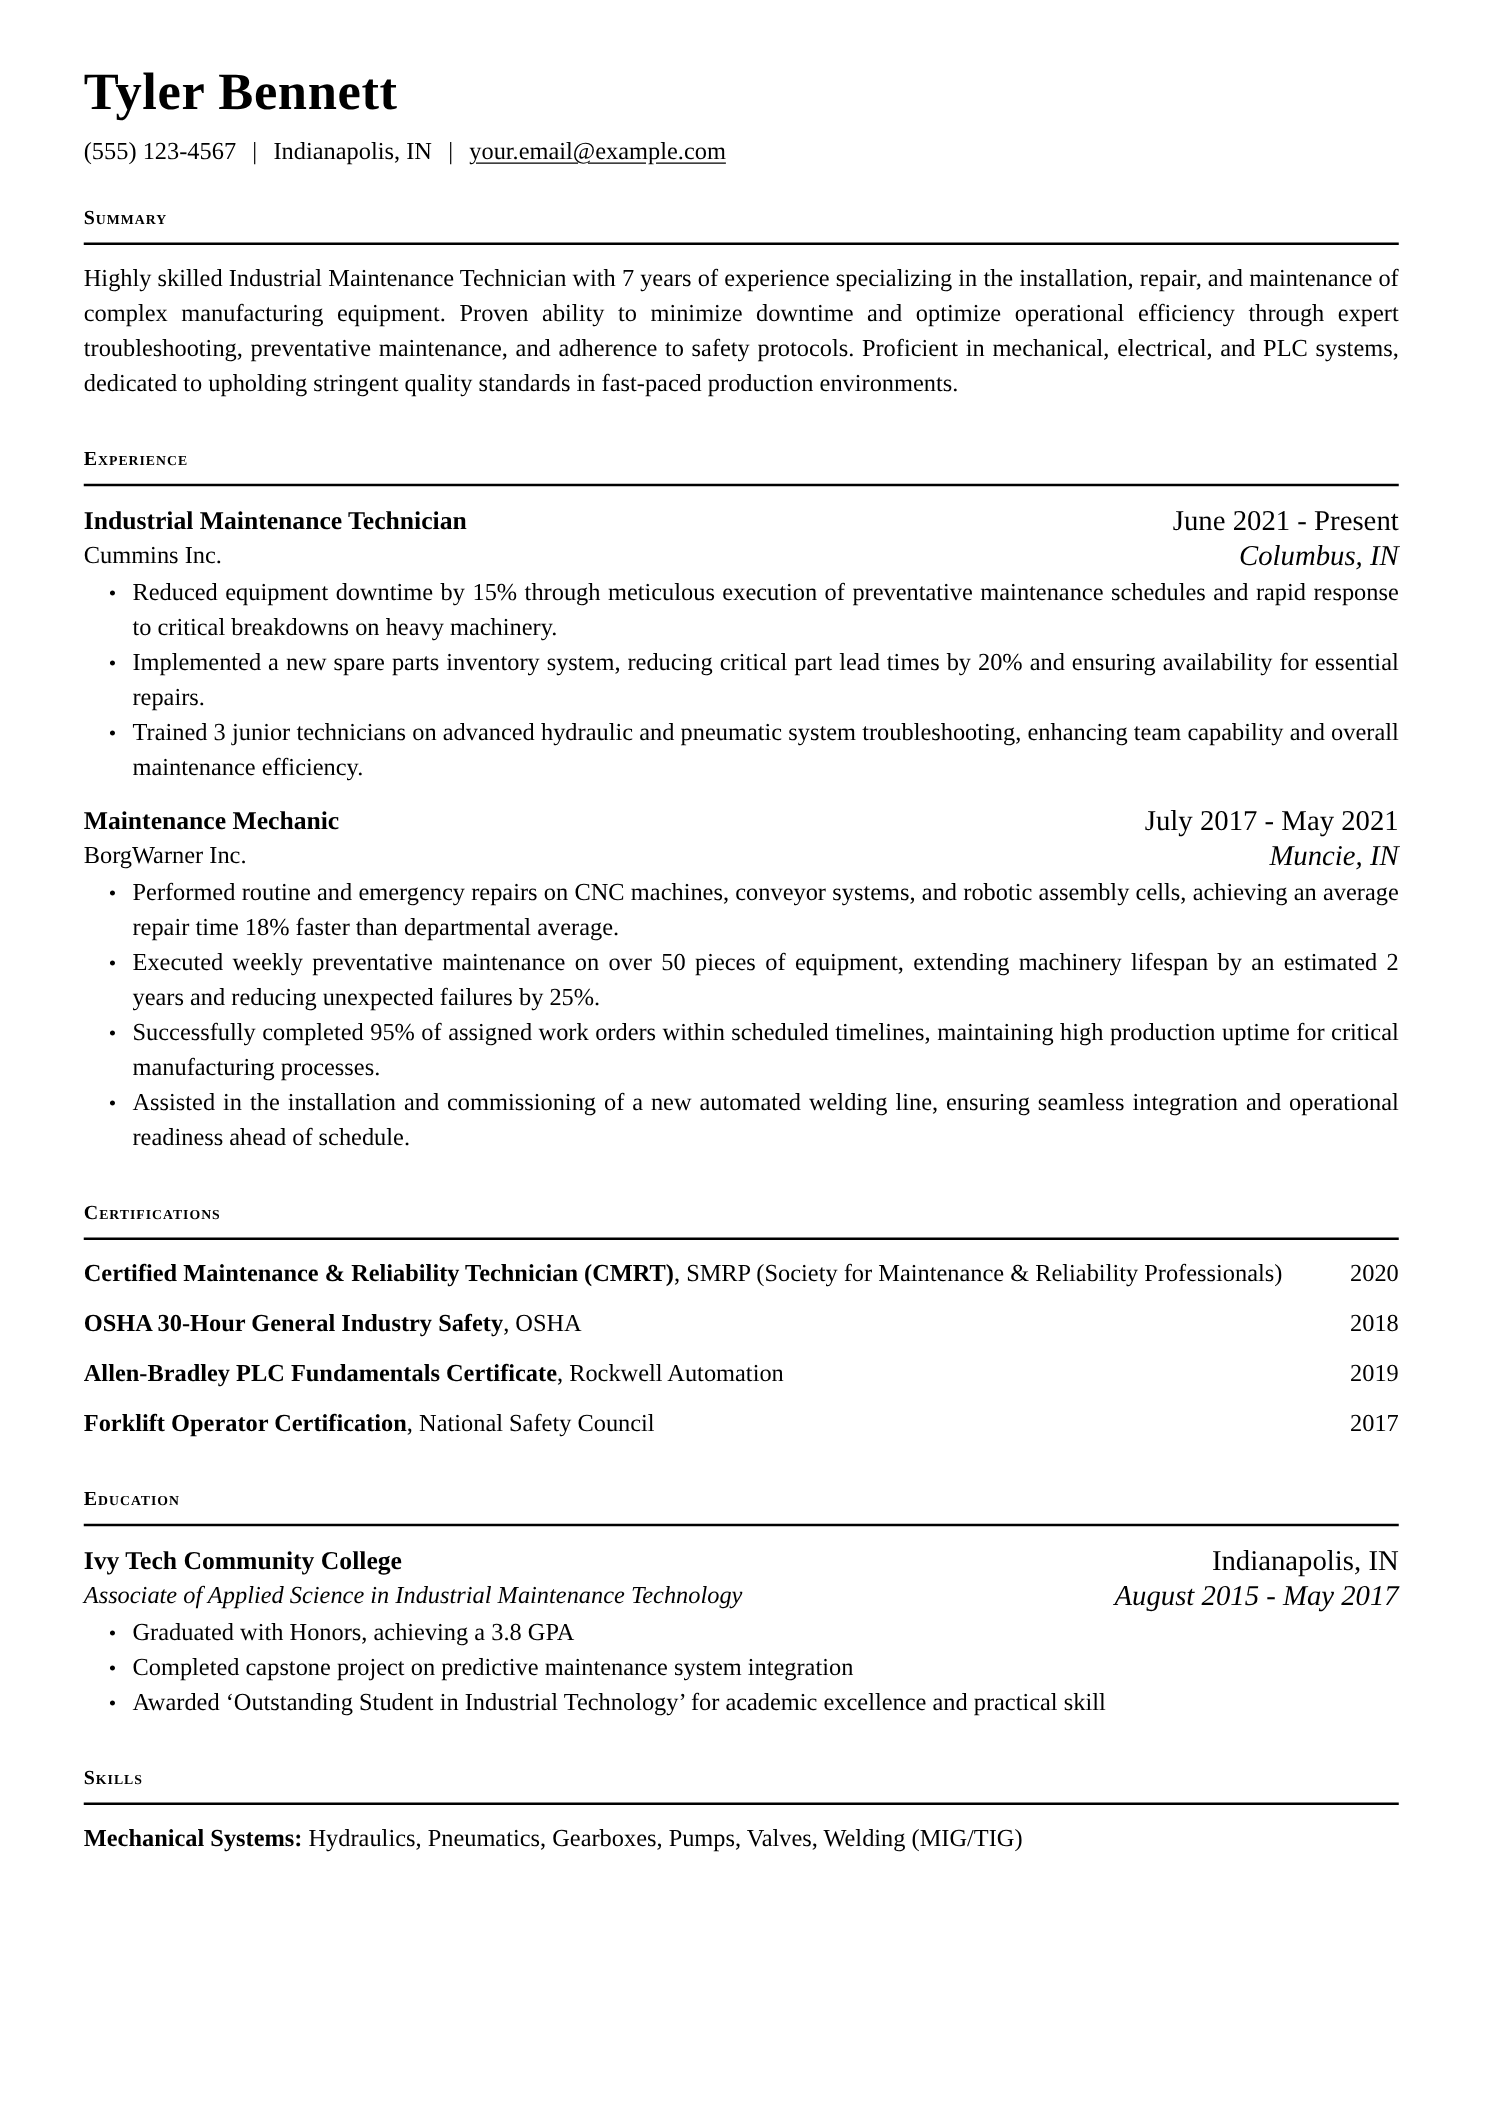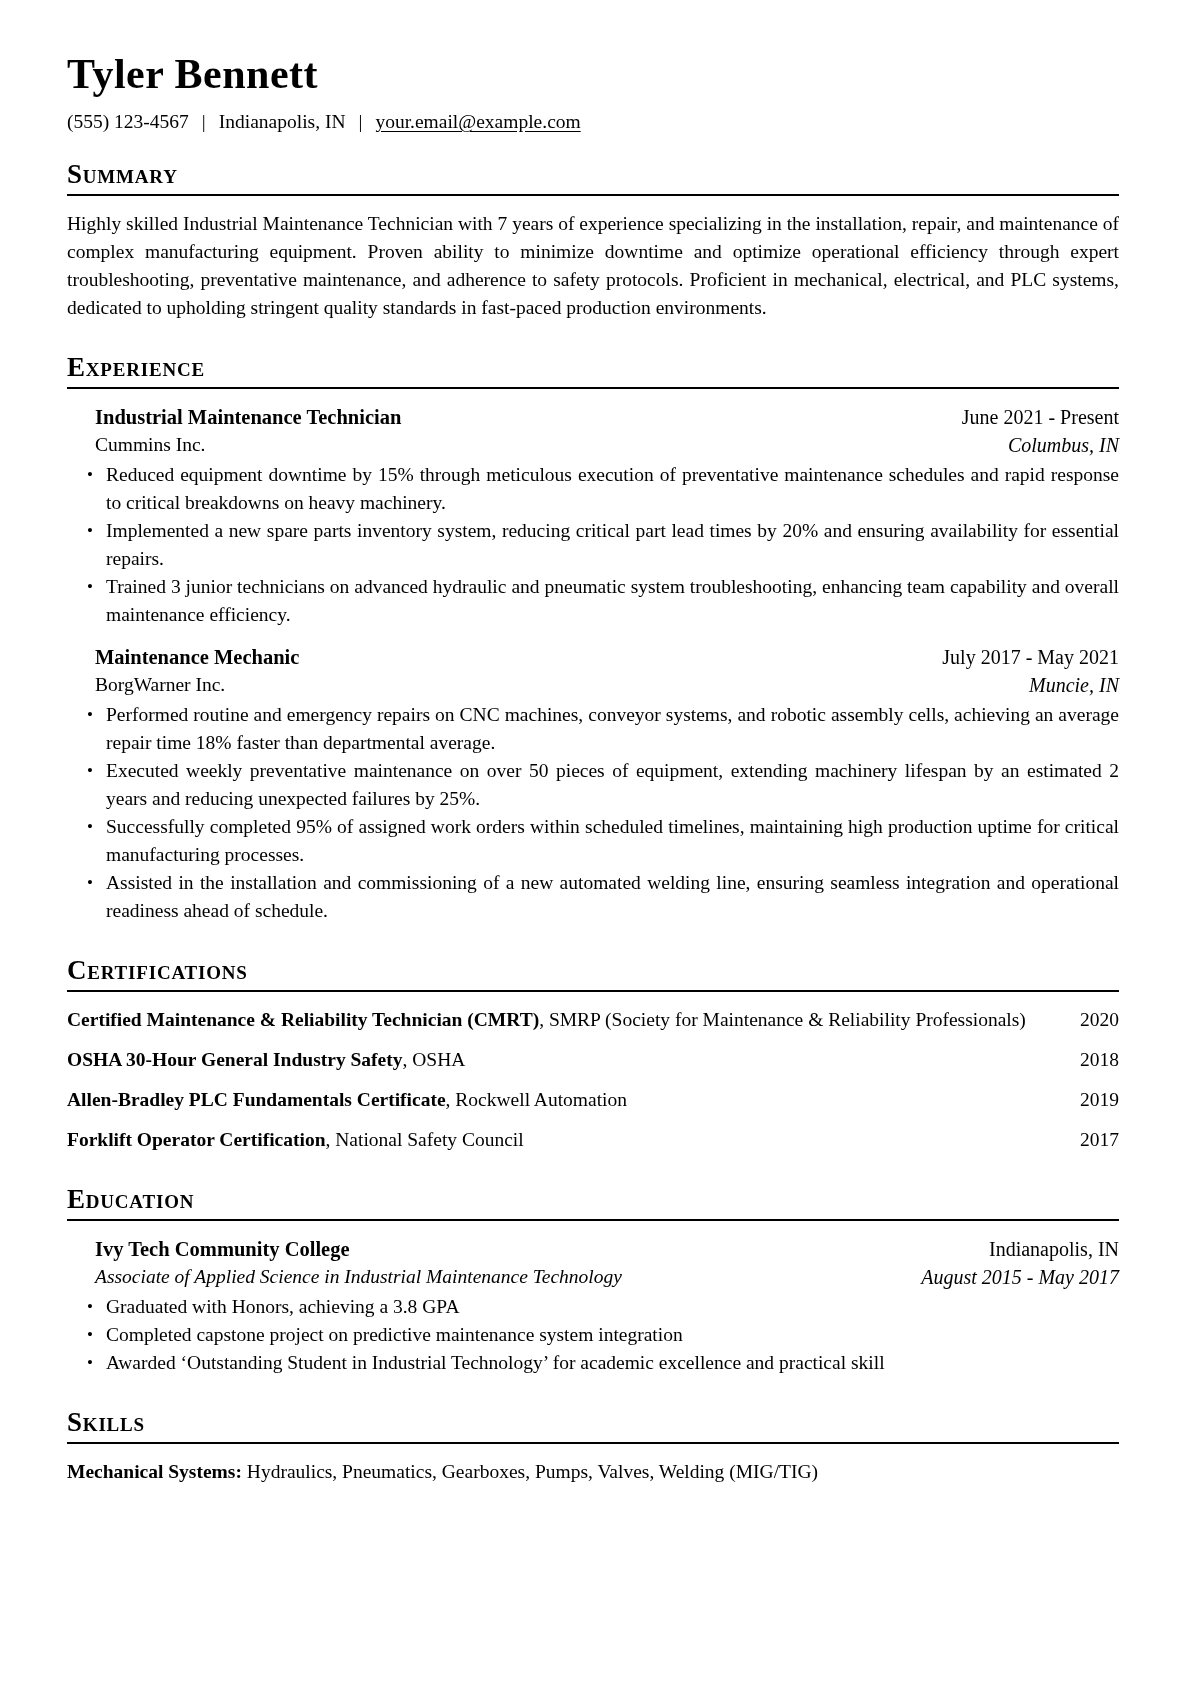--- a/index.html
+++ b/index.html
@@ -41,44 +41,43 @@
     color: #000000;
     text-decoration: underline;
     text-underline-offset: 3px;
     text-align: center;
   }
   
   h2.sec {
     margin: 31px 0 14px 0;
     padding-bottom: 5px;
     border-bottom: 2px solid #000000;
-    font-size: 27px;
+    font-size: 16px;
     line-height: 29px;
     font-weight: 600;
     font-variant: small-caps;
     letter-spacing: 0.8px;
   }
   h2.sec.first {
     margin-top: 24px;
   }
   
   p.body {
     margin: 0;
     text-align: justify;
     hyphens: auto;
   }
   
   .row {
     display: flex;
     justify-content: space-between;
     align-items: flex-start;
-    margin-left: 28px;
   }
   .row .lt-bold { font-weight: bold; font-size: 20.5px; }
-  .row .rt { font-size: 20px; }
+  .row .rt { font-size: 23px; }
   .it { font-style: italic; }
   
   ul.bullets {
     list-style: none;
     margin: 2px 0 14px 0;
     padding: 0;
   }
   ul.bullets li {
     position: relative;
     padding-left: 39px;

